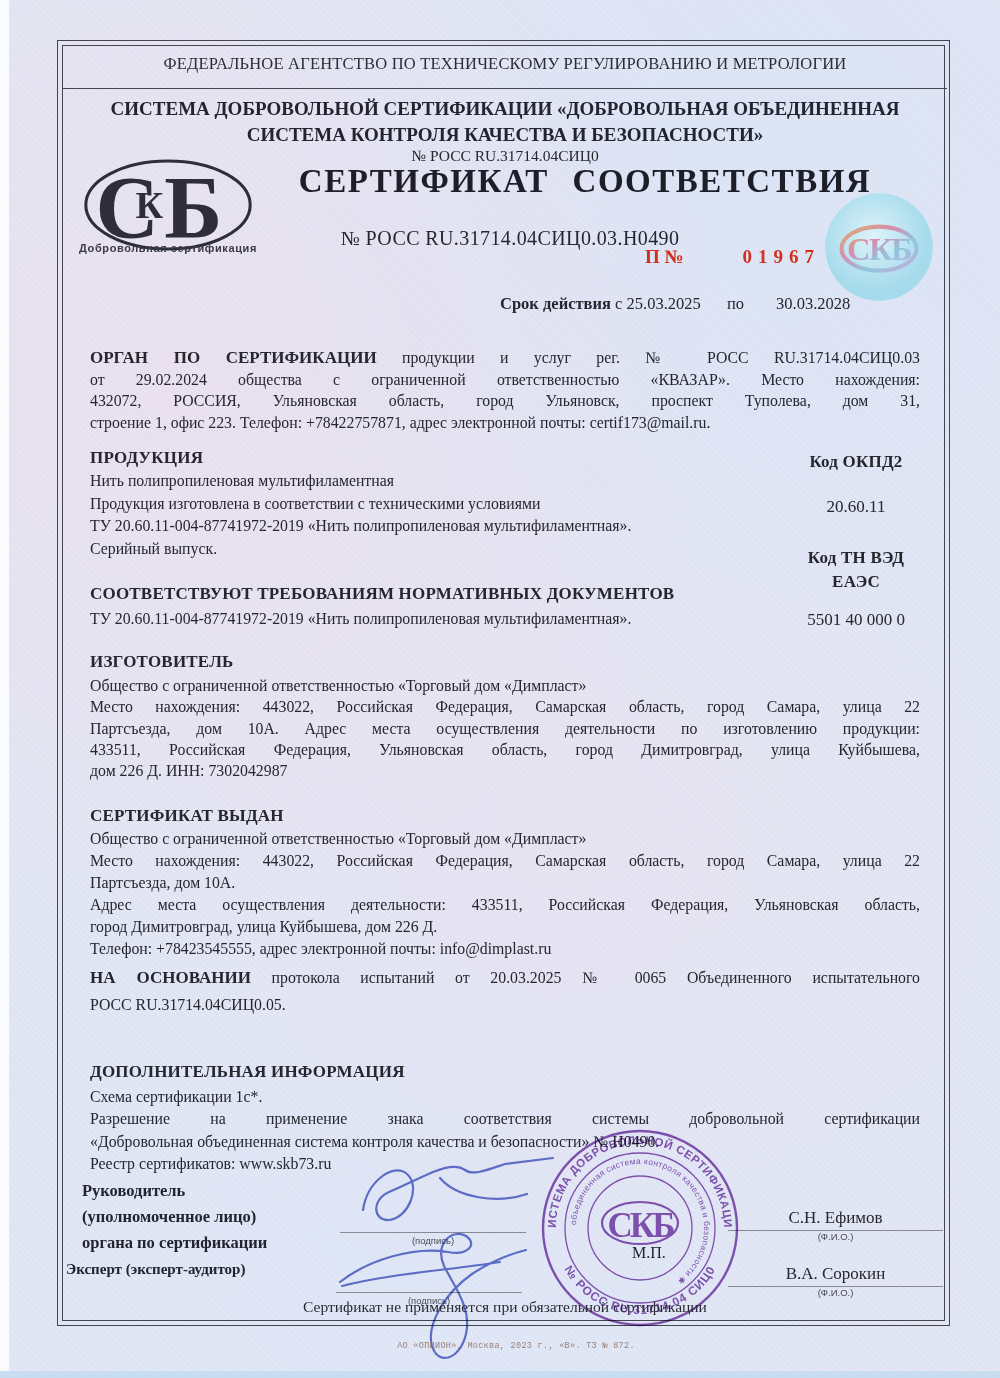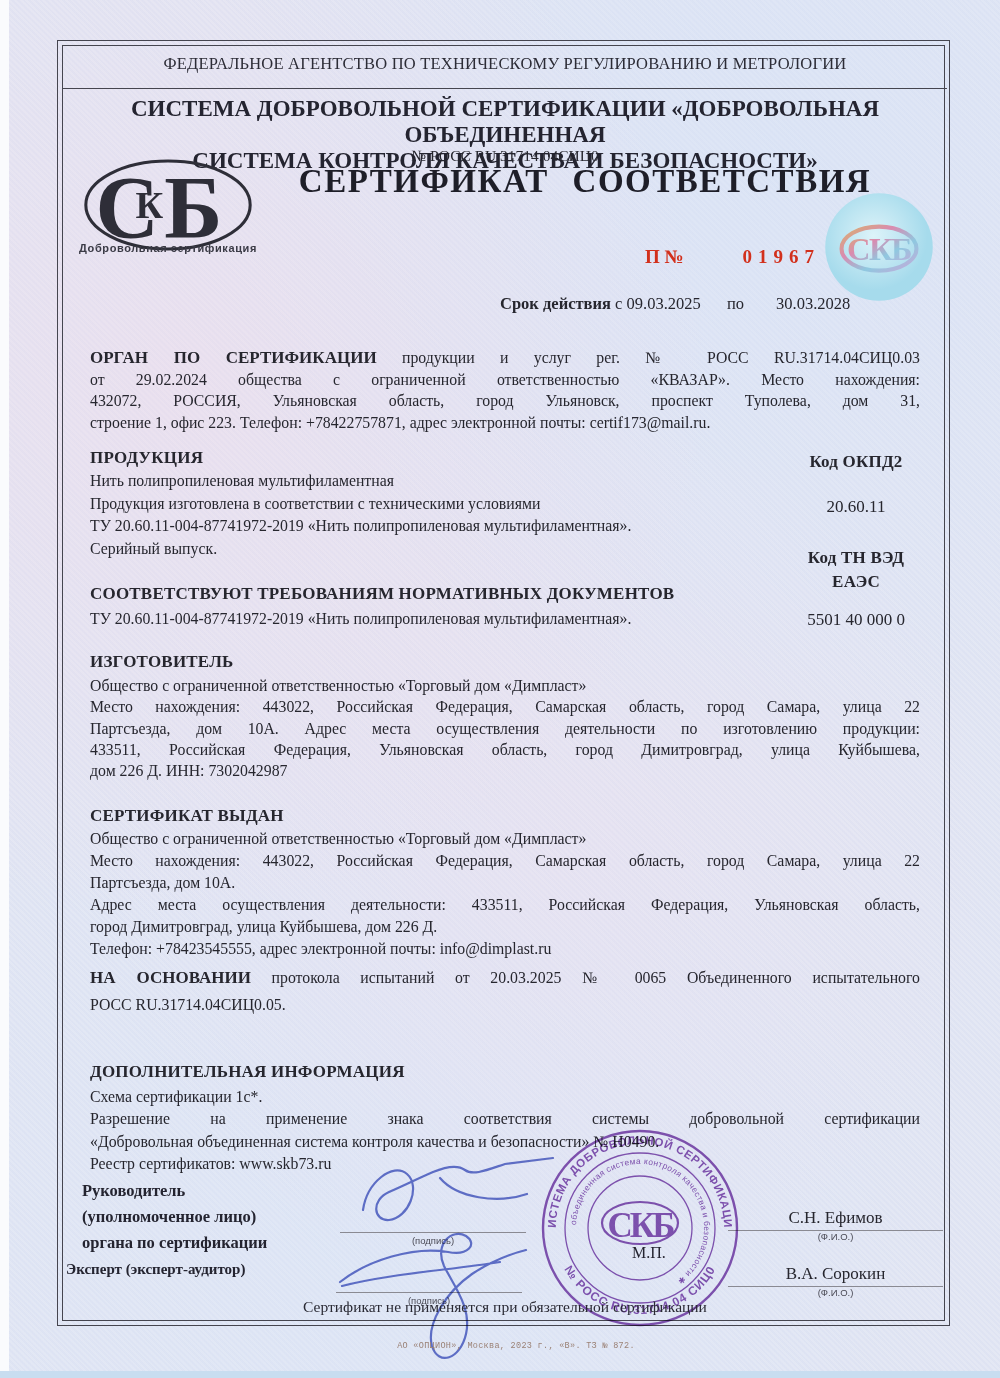--- a/index.html
+++ b/index.html
@@ -23,21 +23,21 @@
   .border-inner{position:absolute;inset:4px;border:1.1px solid #45454f;}
 
   .abs{position:absolute;}
   .ctr{text-align:center;}
   .b{font-weight:bold;margin-top:19px;}
   .jl{text-align:justify;text-align-last:justify;}
 
   .agency{left:63px;top:54px;width:884px;font-size:16.5px;letter-spacing:.2px;color:#2c2c36;}
   .header-rule{left:63px;top:88px;width:884px;border-top:1.2px solid #45454f;height:0;}
 
-  .system{left:63px;top:96px;width:884px;font-size:23px;font-weight:bold;line-height:26px;color:#242430;}
+  .system{left:63px;top:96px;width:884px;font-size:19px;font-weight:bold;line-height:26px;color:#242430;}
   .system-number{left:63px;top:147px;width:884px;font-size:15.5px;}
 
   .skb-logo{left:82px;top:156px;width:172px;height:98px;}
   .logo-caption{left:78px;top:242px;width:180px;font-size:11px;font-weight:bold;
     font-family:"Liberation Sans","DejaVu Sans",sans-serif;color:#3a3a45;letter-spacing:.6px;}
 
   .doc-title{left:235px;top:163px;width:700px;font-size:33px;font-weight:bold;
     letter-spacing:1.5px;word-spacing:14px;color:#1e1e28;}
   .cert-number{left:230px;top:227px;width:560px;font-size:20px;letter-spacing:.4px;}
 
@@ -129,20 +129,21 @@
 
   <svg class="abs skb-logo logo-svg" viewBox="0 0 180 100">
     <ellipse cx="90" cy="50" rx="86" ry="46" fill="none" stroke="#2e2e38" stroke-width="3.2"></ellipse>
     <text x="14" y="84" font-size="92">С</text>
     <text x="56" y="64" font-size="40">К</text>
     <text x="86" y="84" font-size="92">Б</text>
   </svg>
   <div class="abs logo-caption ctr">Добровольная  сертификация</div>
 
   <div class="abs doc-title ctr">СЕРТИФИКАТ  СООТВЕТСТВИЯ</div>
+  <div class="abs cert-number ctr">№ РОСС RU.31714.04СИЦ0.03.Н0490</div>
 
   <div class="abs blank-number">
     <span>П №</span>
     <span class="digits">01967</span>
   </div>
 
   <svg class="abs hologram" viewBox="0 0 140 140">
     <defs>
       <radialGradient id="holoBg" cx="45%" cy="40%">
         <stop offset="0%" stop-color="#ddf3f9"></stop>
@@ -155,21 +156,21 @@
         <stop offset="100%" stop-color="#c9a8d8"></stop>
       </linearGradient>
     </defs>
     <circle cx="70" cy="70" r="66" fill="url(#holoBg)"></circle>
     <ellipse cx="70" cy="72" rx="46" ry="27" fill="none" stroke="url(#rainbow)" stroke-width="5"></ellipse>
     <text x="70" y="86" text-anchor="middle" font-size="40" letter-spacing="-2" fill="url(#rainbow)" class="holo-ckb">СКБ</text>
   </svg>
 
   <div class="abs validity">
     <span class="b">Срок действия</span>
-    <span>с 09.03.2025</span><span class="gap1"></span>
+    <span>с 25.03.2025</span><span class="gap1"></span>
     <span>по</span><span class="gap2"></span>
     <span>30.03.2028</span>
   </div>
 
   <div class="abs sec-organ bodytext">
     <div class="jl">
       <span class="b" style="font-size:17px">ОРГАН ПО СЕРТИФИКАЦИИ</span>
       <span>продукции и услуг рег. № РОСС RU.31714.04СИЦ0.03</span>
     </div>
     <div class="jl">от 29.02.2024 общества с ограниченной ответственностью «КВАЗАР».  Место нахождения:</div>

